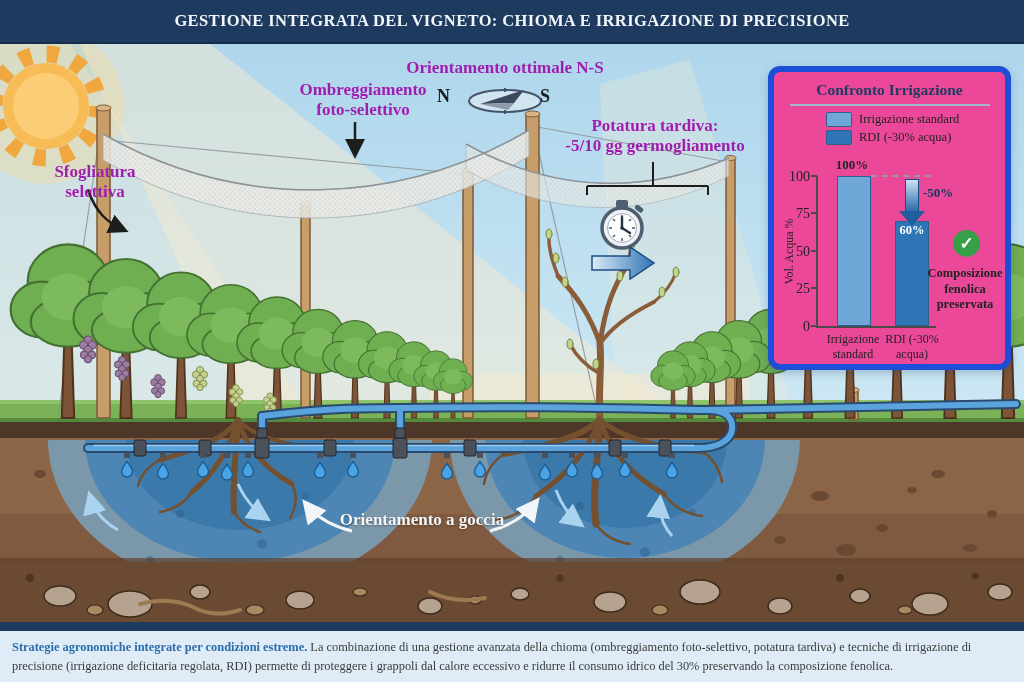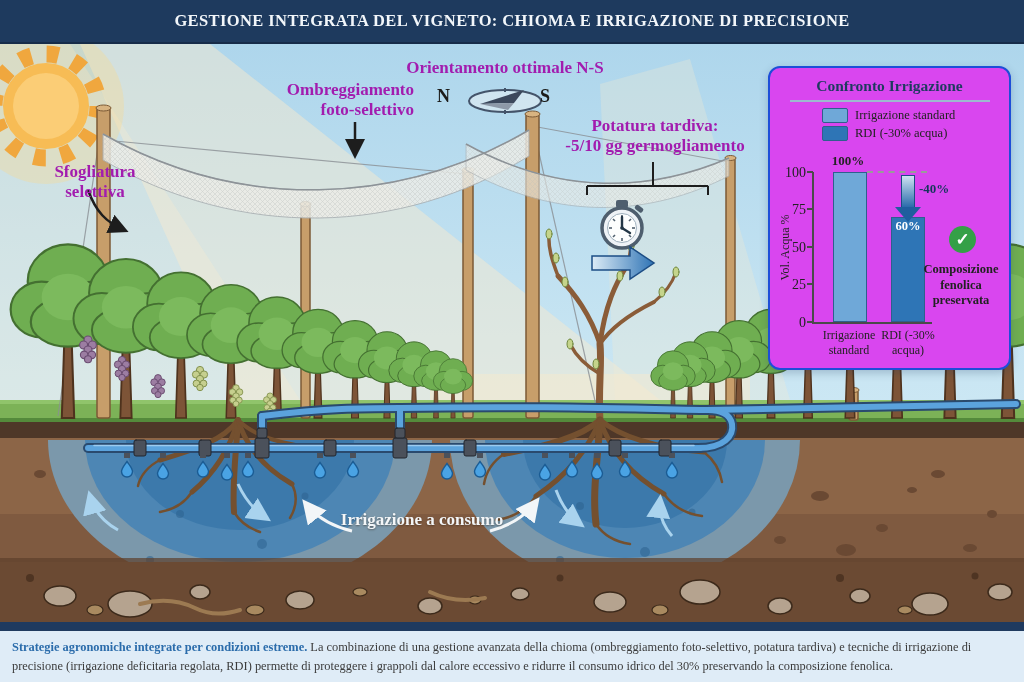--- a/index.html
+++ b/index.html
@@ -11,22 +11,22 @@
        border-bottom:2px solid #162c49;}
   #hdr .t{color:#f2f6fa;font-size:16.5px;font-weight:bold;letter-spacing:.4px;}
   
   #scene{position:absolute;left:0;top:44px;width:1024px;height:584px;display:block;}
   
   .lbl{position:absolute;font-weight:600;font-size:17px;line-height:1.18;color:#a21caf;
        text-align:center;}
   .lbl.light{color:#f3f6f8;text-shadow:0 1px 2px rgba(40,25,10,.45);}
   .ns{position:absolute;font-weight:600;font-size:18px;color:#1b1b19;}
   
-  #panel{position:absolute;left:768px;top:66px;width:243px;height:304px;background:#d946ef;
-         border:2px solid #1d4ed8;border-radius:12px;box-shadow:0 3px 8px rgba(30,58,95,.25);
+  #panel{position:absolute;left:768px;top:66px;width:243px;height:304px;background:#ec4899;
+         border:6px solid #1d4ed8;border-radius:12px;box-shadow:0 3px 8px rgba(30,58,95,.25);
          box-sizing:border-box;}
   .p-title{margin-top:9px;text-align:center;font-size:15.5px;font-weight:bold;color:#1e3a5f;}
   .p-rule{width:200px;border:none;border-top:2px solid #9db9cf;margin:5px auto 6px;}
   .lg-row{display:flex;align-items:center;gap:7px;padding-left:52px;margin:3px 0;}
   .sw{width:24px;height:13px;border:1px solid #2f5f8e;border-radius:2px;flex:0 0 auto;}
   .lg-t{font-size:12.5px;color:#222;}
   #plot{position:absolute;left:42px;top:104px;width:118px;height:150px;
         border-left:2px solid #4a4a4a;border-bottom:2px solid #4a4a4a;}
   .bar{position:absolute;bottom:0;width:34px;border:1px solid #2f5f8e;box-sizing:border-box;}
   .tickl{position:absolute;width:24px;left:12px;text-align:right;font-size:14px;color:#222;}
@@ -445,29 +445,29 @@
           <line x1="622" y1="184" x2="630" y2="189"></line>
       </g>
       <circle cx="622" cy="184" r="1.8" fill="#233646"></circle>
     </g>
     <polygon points="592,212 630,212 630,203 654,219 630,235 630,226 592,226" fill="url(#agrad)" stroke="#1c4d85" stroke-width="1.5"></polygon>
 
     <rect x="0" y="578" width="1024" height="6" fill="#1f3a5f"></rect>
   </svg>
 
   <div class="lbl" style="left:30px;top:142px;width:130px;margin-top:20px;">Sfogliatura selettiva</div>
-  <div class="lbl" style="left:264px;top:80px;width:150px;text-align:right;">Ombreggiamento foto-selettivo</div>
+  <div class="lbl" style="left:288px;top:80px;width:150px;">Ombreggiamento foto-selettivo</div>
   <div class="lbl" style="left:380px;top:58px;width:250px;">Orientamento ottimale N-S</div>
   <span class="ns" style="left:437px;top:86px;">N</span>
   <span class="ns" style="left:540px;top:86px;">S</span>
   <div class="lbl" style="left:545px;top:116px;width:220px;">
     <div>Potatura tardiva:</div>
     <div>-5/10 gg germogliamento</div>
   </div>
-  <div class="lbl light" style="left:338px;top:510px;width:168px;">Irrigazione a consumo</div>
+  <div class="lbl light" style="left:338px;top:510px;width:168px;">Orientamento a goccia</div>
 
   <div id="panel">
     <div class="p-title">Confronto Irrigazione</div>
     <hr class="p-rule">
     <div class="lg-row">
       <span class="sw" style="background: rgb(111, 168, 216);"></span>
       <span class="lg-t">Irrigazione standard</span>
     </div>
     <div class="lg-row">
       <span class="sw" style="background: rgb(46, 117, 182);"></span>
@@ -488,21 +488,21 @@
 
     <span class="v100">100%</span>
 
     <div id="plot">
       <div class="dash"></div>
       <div class="bar" style="left: 19px; height: 150px; background: rgb(111, 168, 216);"></div>
       <div class="bar" style="left: 77px; height: 105px; background: rgb(46, 117, 182);"></div>
       <span class="v70">60%</span>
       <div class="arrw"></div>
       <div class="arrh"></div>
-      <span class="dlab">-40%</span>
+      <span class="dlab">-50%</span>
     </div>
 
     <div class="xl" style="left:44px;width:70px;">Irrigazione standard</div>
     <div class="xl" style="left:102px;width:72px;">RDI (-30% acqua)</div>
 
     <div class="chk">✓</div>
     <div class="note">Composizione fenolica preservata</div>
   </div>
 
   <div id="cap">

